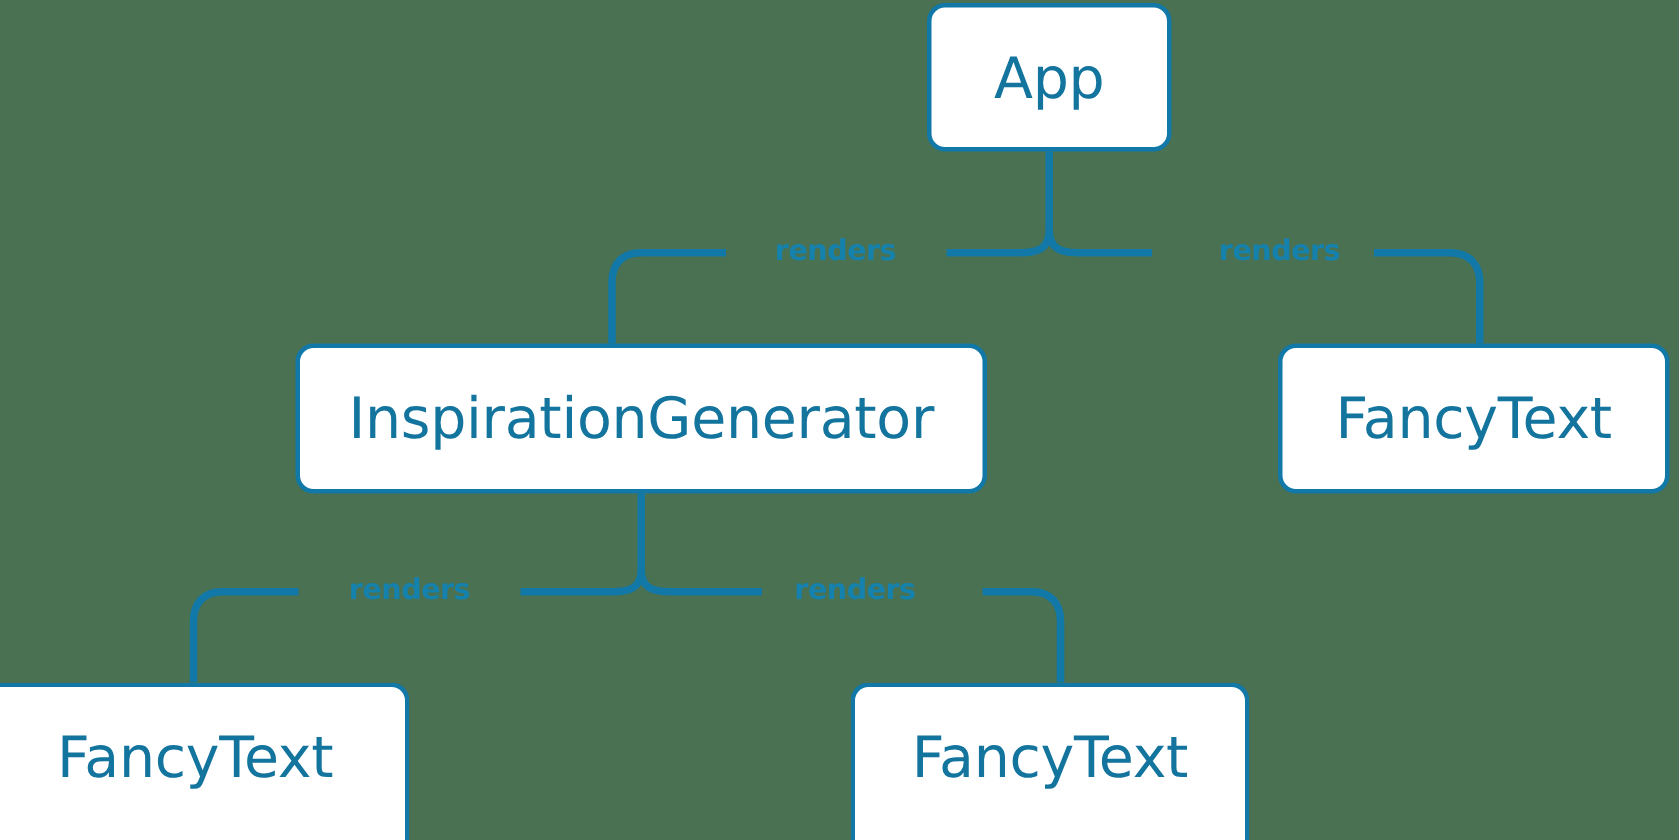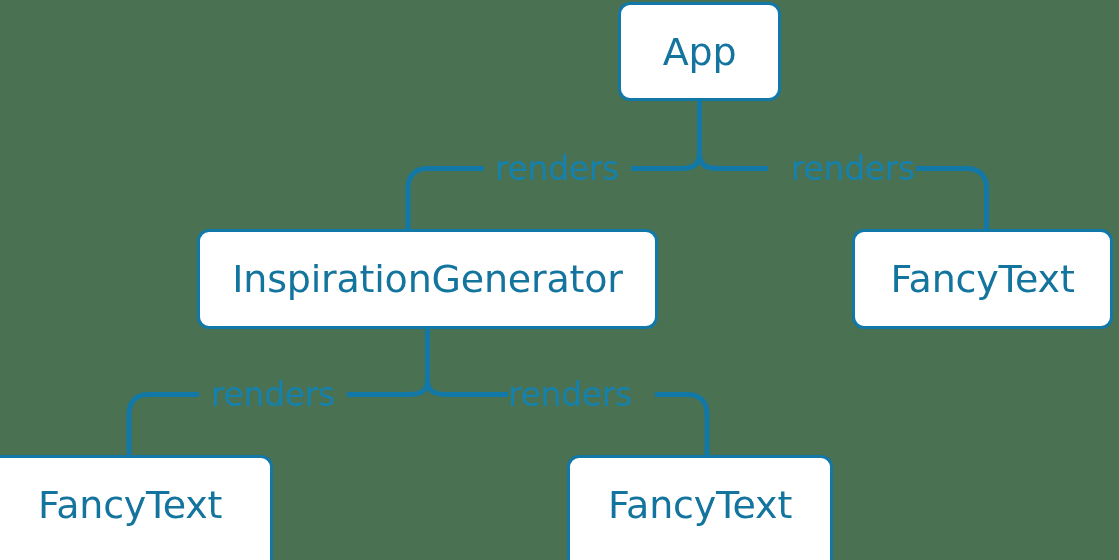--- a/index.html
+++ b/index.html
@@ -40,22 +40,22 @@
     z-index: 2;
   }
   .node-label {
     display: block;
     line-height: 1;
   }
   .edge-label {
     position: absolute;
     color: #1581ad;
     font-family: "DejaVu Sans", sans-serif;
-    font-weight: 400;
-    font-size: 33px;
+    font-weight: 700;
+    font-size: 19px;
     line-height: 1;
     white-space: nowrap;
     transform: translate(-50%, -50%);
     letter-spacing: -0.3px;
     z-index: 3;
   }
 
   
   #node-app        { left: 618px;  top: 2px;   width: 163px; height: 99px;  font-size: 38px; }
   #node-inspgen    { left: 197px;  top: 229px; width: 461px; height: 100px; font-size: 38px; }

